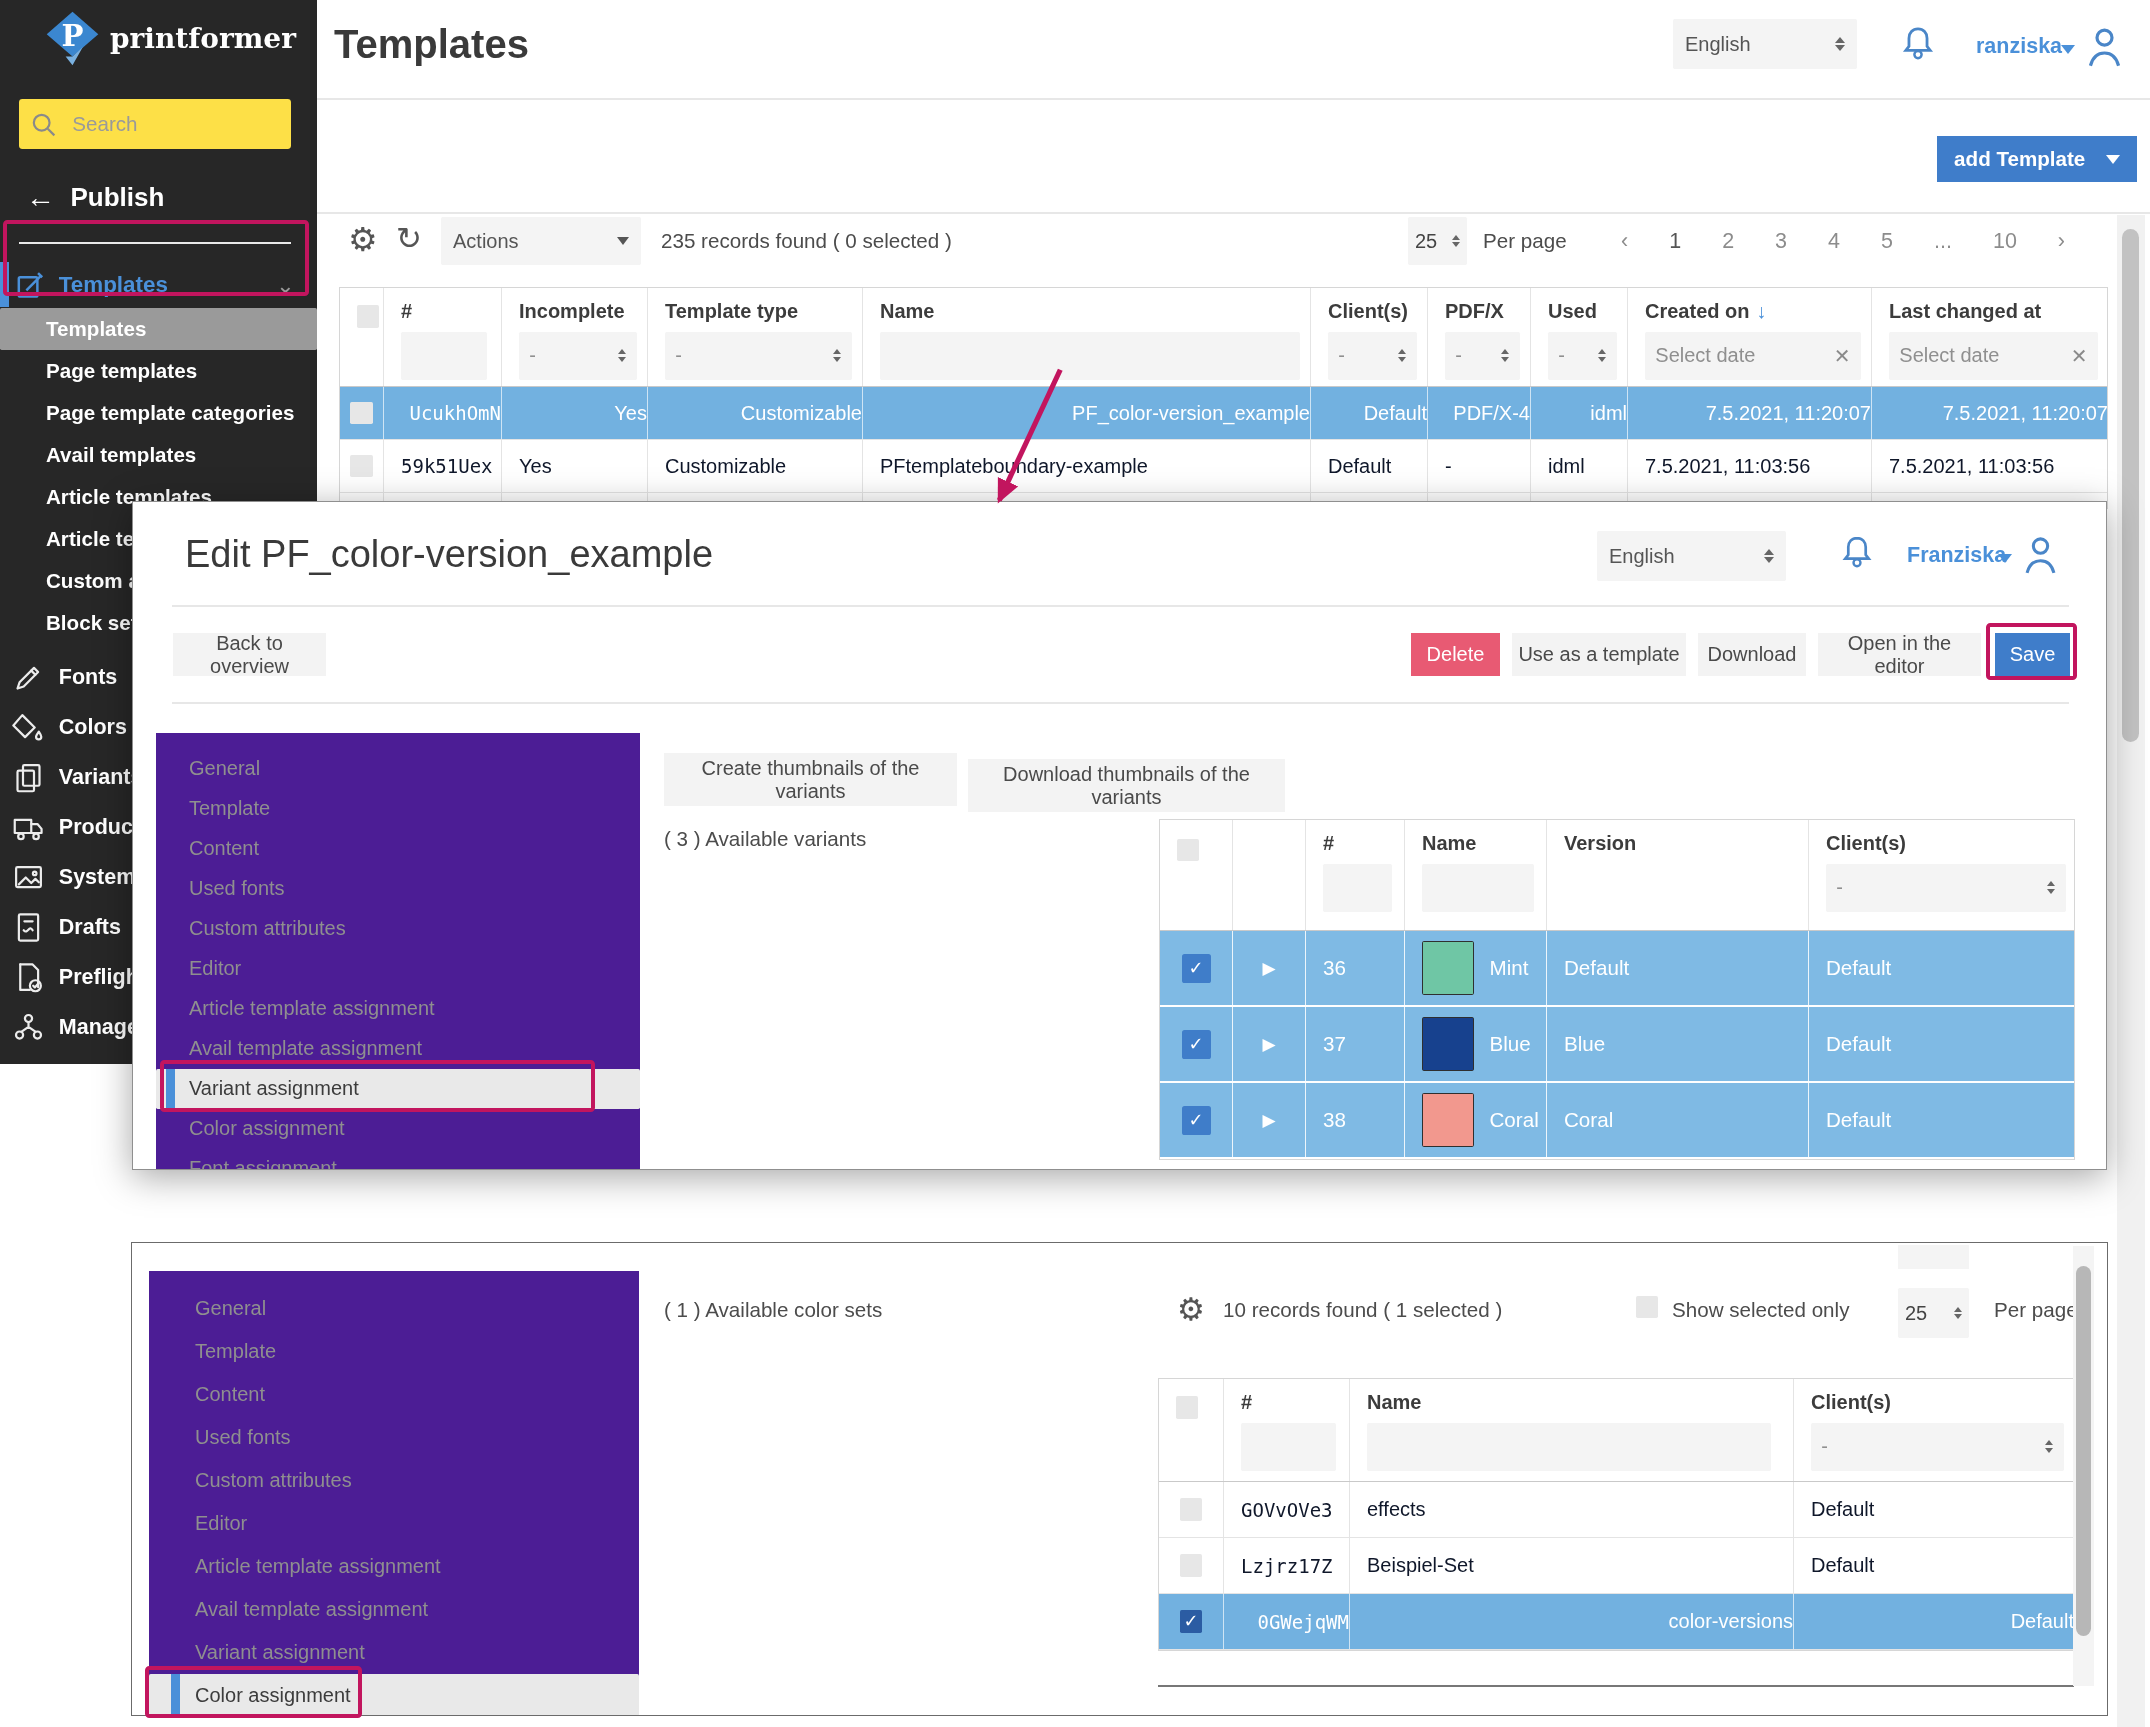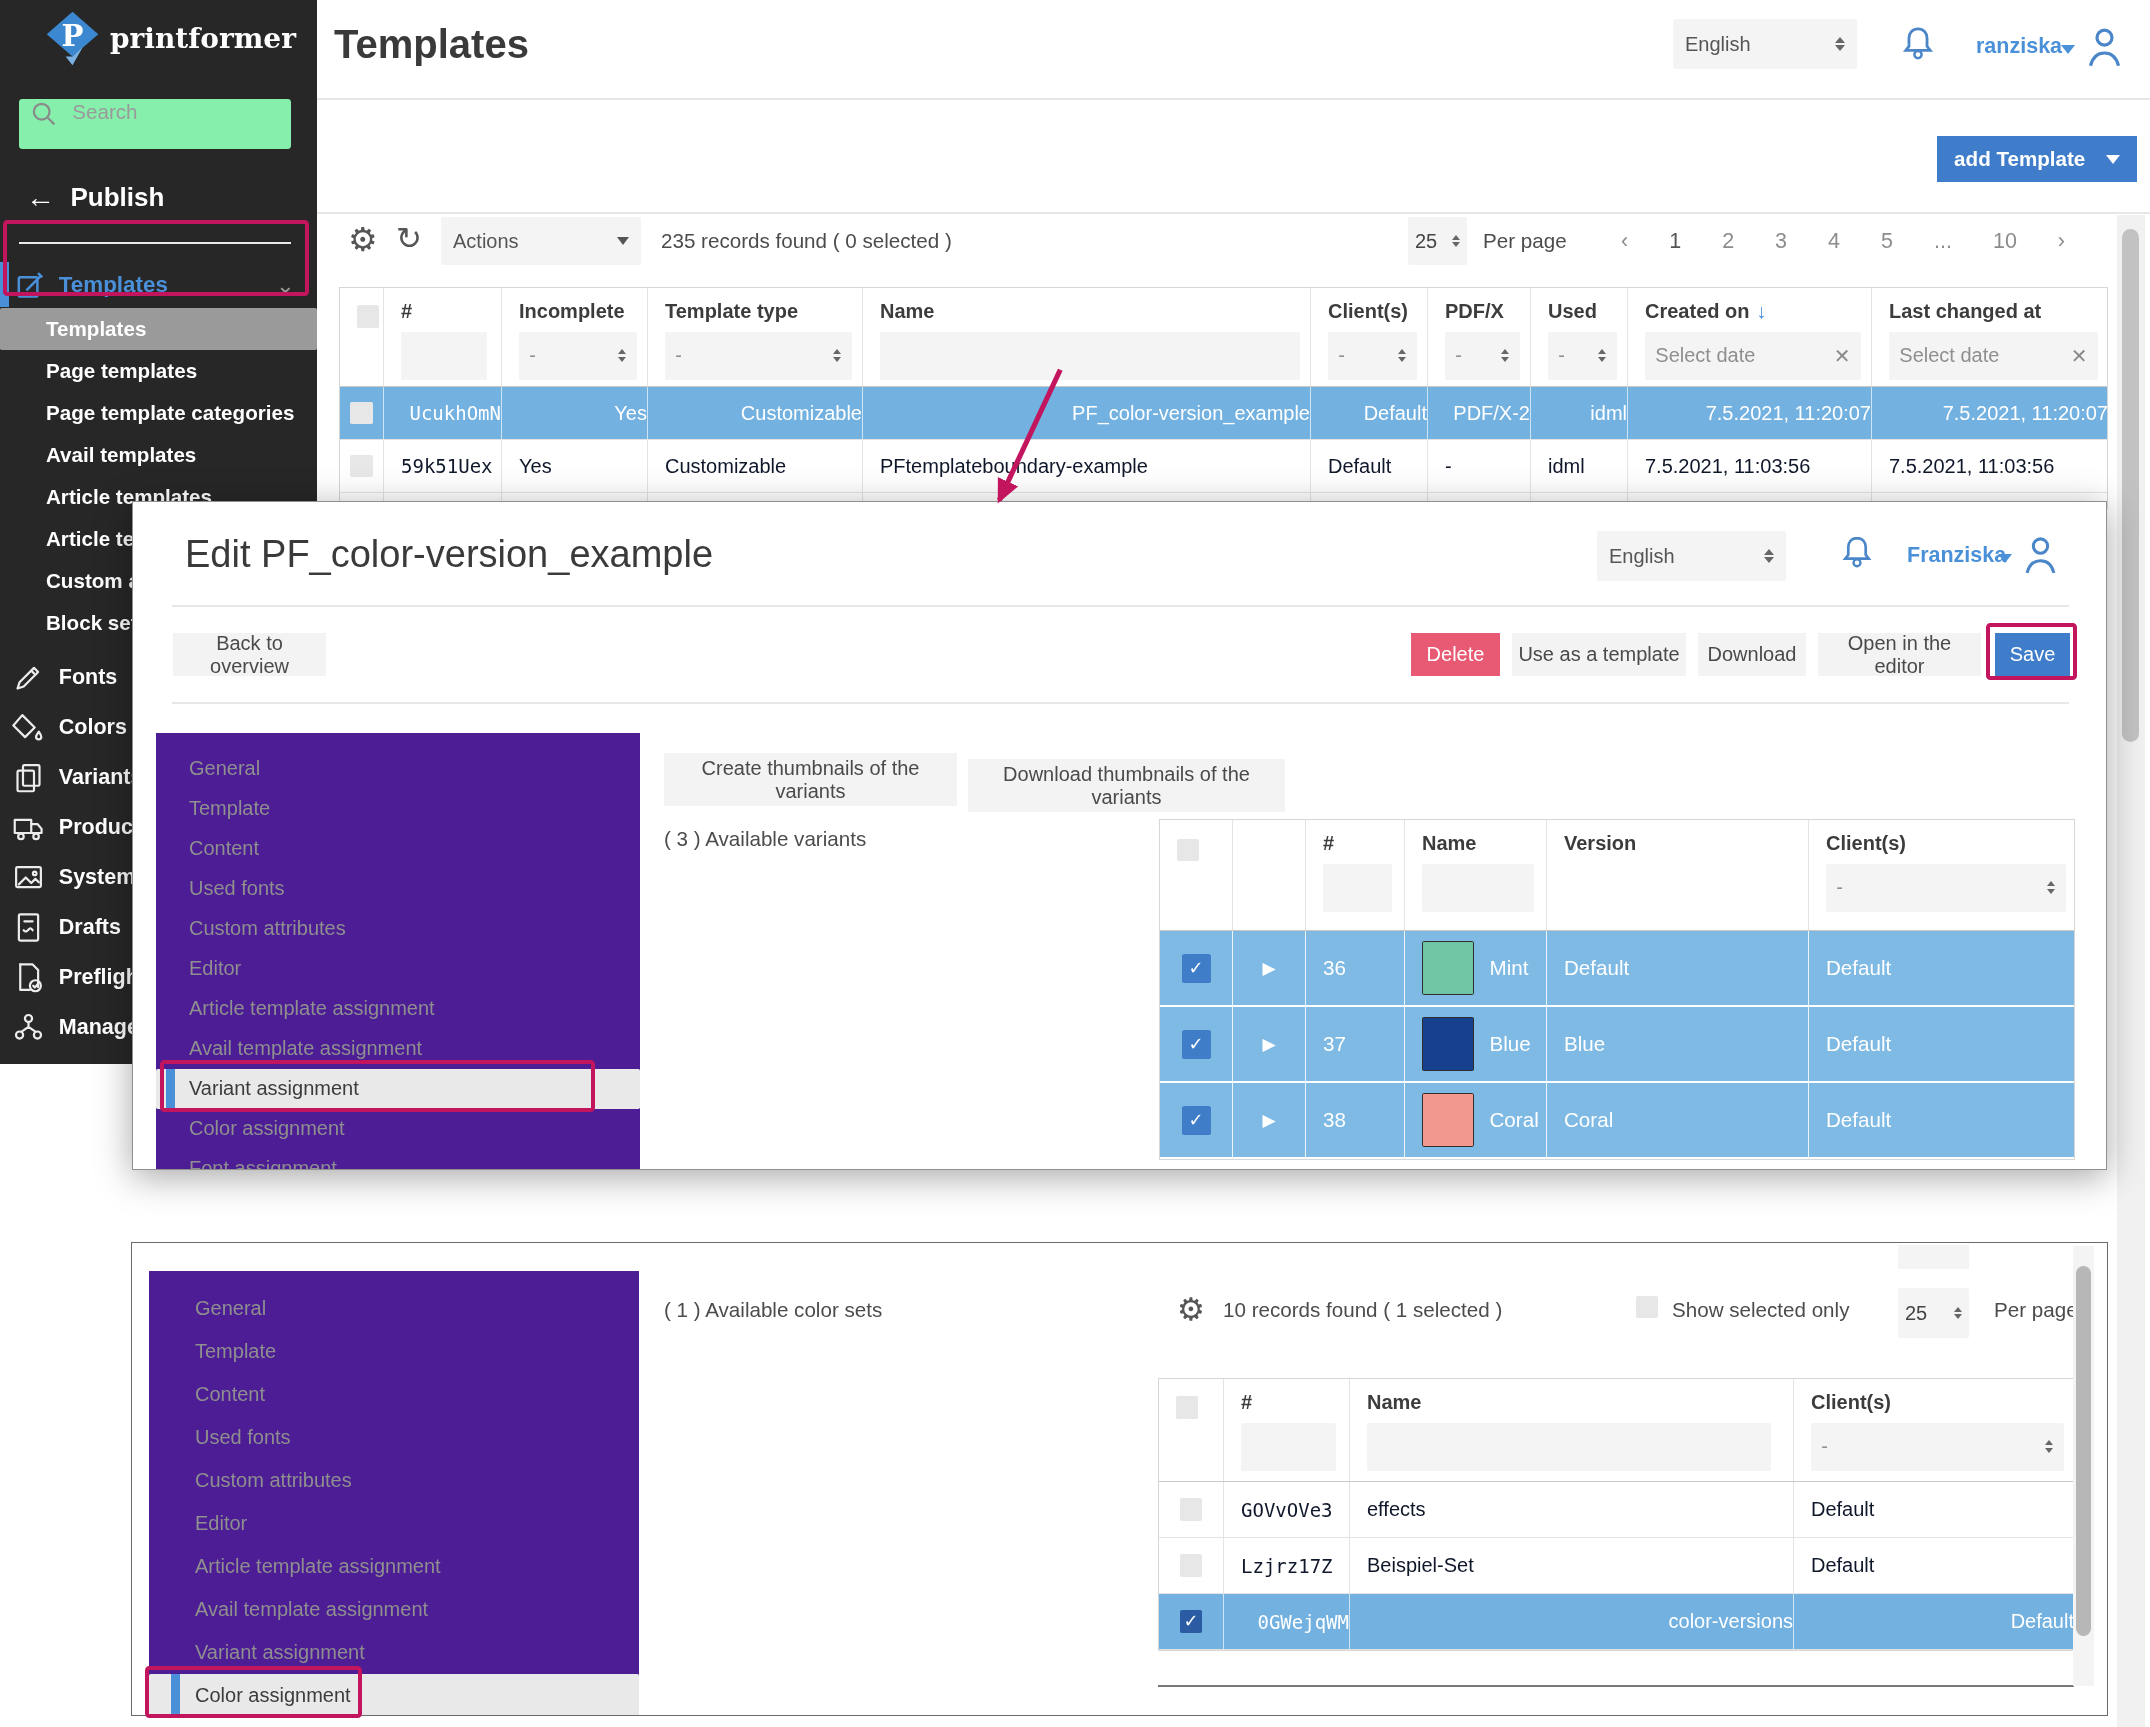--- a/index.html
+++ b/index.html
@@ -55,21 +55,21 @@
   .vrow{background:#7fbae4;border-bottom:2.6px solid #fff;}
   .vrow .cell{color:#fff;border-right:1.7px solid rgba(255,255,255,.85);font-size:20.6px;}
   .vrow .cell:last-child{border-right:none;}
   .vcb{width:29px;height:29px;border-radius:2.6px;}
   .sw{width:50px;height:52px;border:1.7px solid #2f2f2f;border-radius:1.7px;margin-right:15.5px;flex:none;}
   .exp{color:#fff;font-size:17px;}
 
   
   .sidebar{left:0;top:0;width:317px;height:1064px;background:#272727;z-index:5;overflow:hidden;color:#fff;}
   .brand{font-family:"DejaVu Serif",serif;font-weight:bold;font-size:28px;color:#fff;}
-  .search{left:19px;top:99px;width:272px;height:50px;background:#86efac;border-radius:3.4px;display:flex;align-items:flex-start;padding:0 10.3px;}
+  .search{left:19px;top:99px;width:272px;height:50px;background:#fde047;border-radius:3.4px;display:flex;align-items:center;padding:0 10.3px;}
   .search input{border:none;outline:none;font-size:20.6px;color:#555;font-family:"Liberation Sans",sans-serif;width:189px;background:transparent;}
   .search input::placeholder{color:#9a9a9a;}
   .publish{font-size:26px;font-weight:bold;color:#fff;display:flex;align-items:center;gap:15.5px;}
   .sdivider{background:rgba(255,255,255,.9);height:1.7px;}
   .mainitem{display:flex;align-items:center;color:#4a90d9;font-size:22.4px;font-weight:bold;}
   .subitem{height:42px;display:flex;align-items:center;padding-left:46px;font-size:20.6px;color:#fff;font-weight:bold;}
   .subitem.sel{background:#9a9a9a;}
   .toolitem{height:50px;display:flex;align-items:center;gap:13.8px;padding-left:12px;font-size:21.5px;color:#fff;font-weight:bold;}
   .toolitem svg{flex:none;}
 
@@ -224,21 +224,21 @@
         <div class="cell" style="width: 215px; flex: 0 0 auto;">
           <span class="txt">Customizable</span>
         </div>
         <div class="cell" style="width: 448px; flex: 0 0 auto;">
           <span class="txt">PF_color-version_example</span>
         </div>
         <div class="cell" style="width: 117px; flex: 0 0 auto;">
           <span class="txt">Default</span>
         </div>
         <div class="cell" style="width: 103px; flex: 0 0 auto;">
-          <span class="txt">PDF/X-2</span>
+          <span class="txt">PDF/X-4</span>
         </div>
         <div class="cell" style="width: 97px; flex: 0 0 auto;">
           <span class="txt">idml</span>
         </div>
         <div class="cell" style="width: 244px; flex: 0 0 auto;">
           <span class="txt">7.5.2021, 11:20:07</span>
         </div>
         <div class="cell" style="width: 236px; flex: 0 0 auto;">
           <span class="txt">7.5.2021, 11:20:07</span>
         </div>

